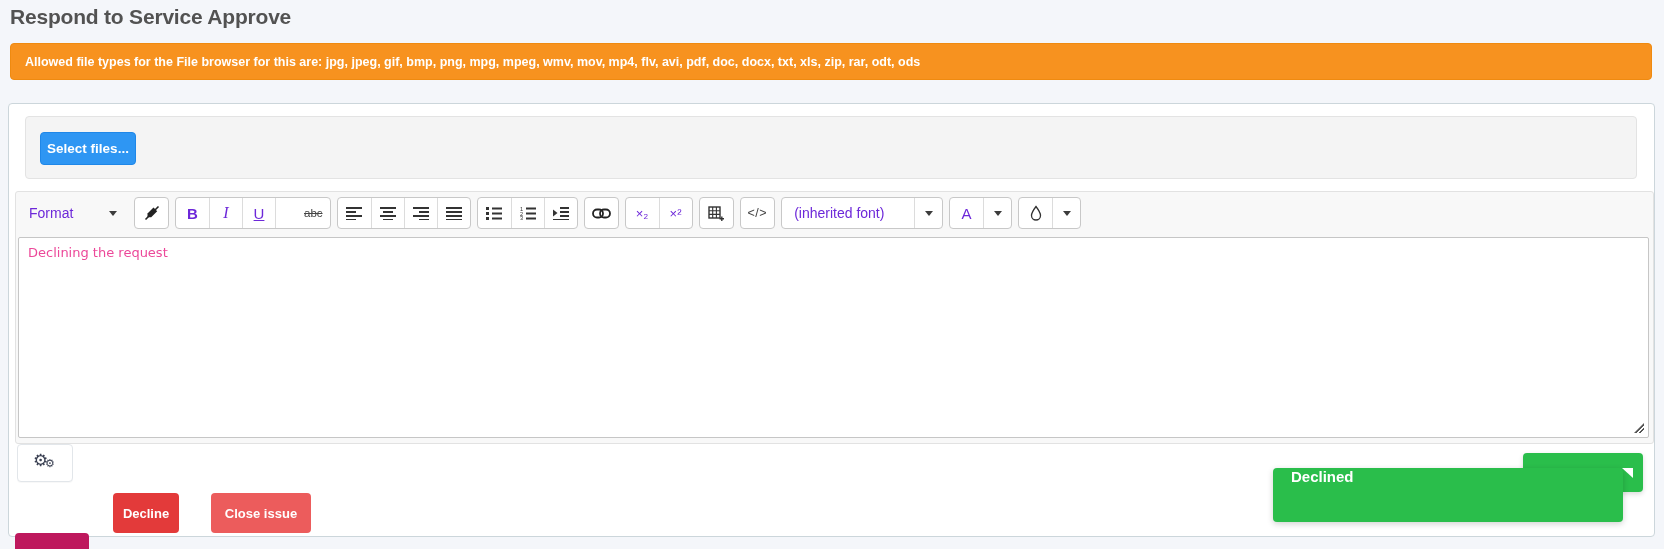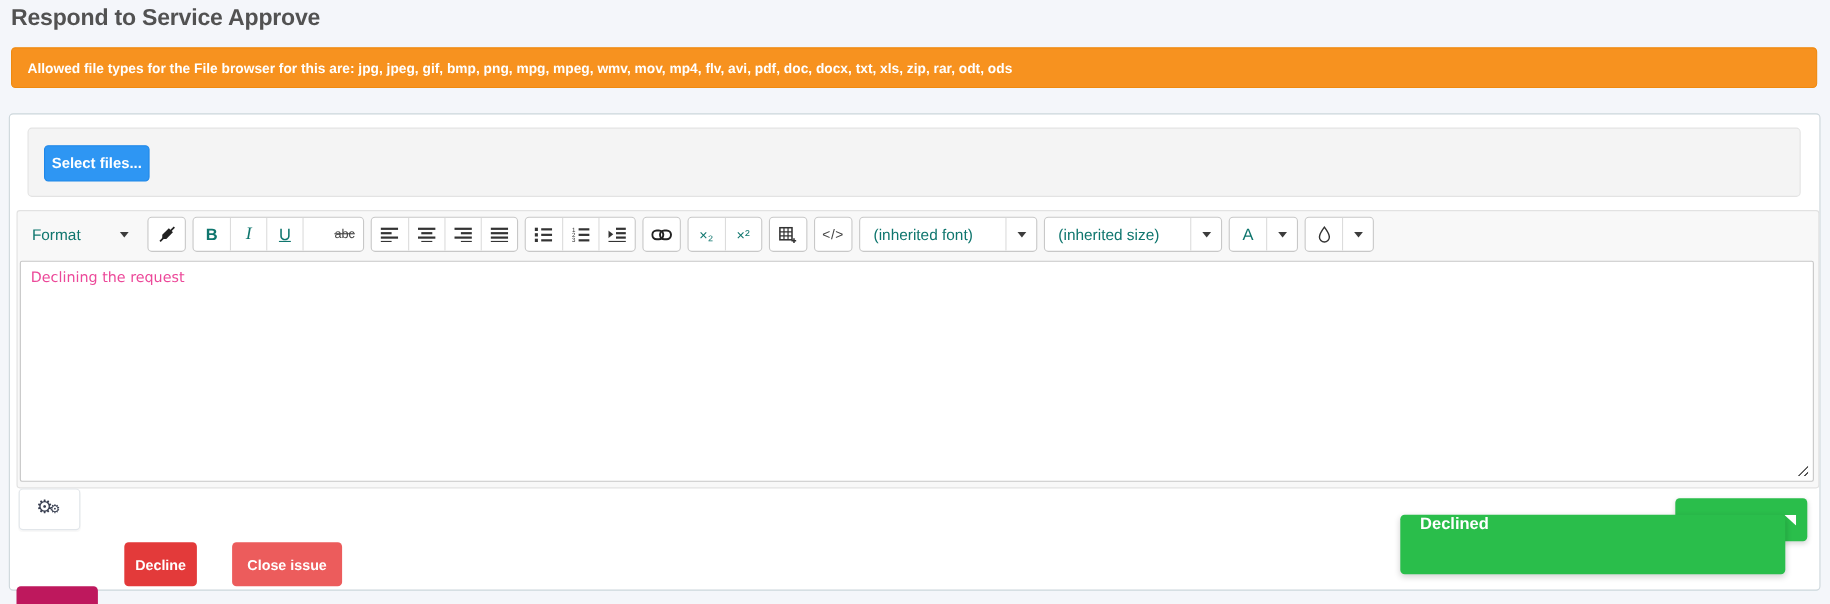--- a/index.html
+++ b/index.html
@@ -46,21 +46,21 @@
     position:absolute; left:2px; top:5px; height:32px; right:2px;
     display:flex; gap:6px; align-items:stretch;
   }
   .group {
     display:flex; background:#fff; border:1px solid #c8c8c8; border-radius:4px;
     height:32px; overflow:hidden; flex:0 0 auto;
   }
   .tb {
     min-width:33px; height:100%; padding:0 7px;
     display:flex; align-items:center; justify-content:center;
-    background:transparent; border:none; color:#0f766e; cursor:pointer;
+    background:transparent; border:none; color:#6d28d9; cursor:pointer;
     font-family:"Liberation Sans", sans-serif; font-size:14px;
   }
   .group .tb + .tb { border-left:1px solid #dcdcdc; }
   .caret {
     width:0; height:0; border-left:4px solid transparent;
     border-right:4px solid transparent; border-top:5px solid #3c3c3c;
     display:inline-block;
   }
   .dd-format { width:110px; justify-content:space-between; padding:0 11px; }
   .dd-wide-label { flex:1 1 auto; justify-content:flex-start; padding-left:12px; font-size:14px; }
@@ -280,26 +280,20 @@
         <button class="tb b-code">&lt;/&gt;</button>
       </div>
 
       <div class="group" style="width:162px;">
         <button class="tb dd-wide-label">(inherited font)</button>
         <button class="tb dd-caret-cell">
           <span class="caret"></span>
         </button>
       </div>
 
-      <div class="group" style="width:162px;">
-        <button class="tb dd-wide-label">(inherited size)</button>
-        <button class="tb dd-caret-cell">
-          <span class="caret"></span>
-        </button>
-      </div>
 
       <div class="group">
         <button class="tb b-acolor">A</button>
         <button class="tb dd-caret-cell">
           <span class="caret"></span>
         </button>
       </div>
 
       <div class="group">
         <button class="tb">

